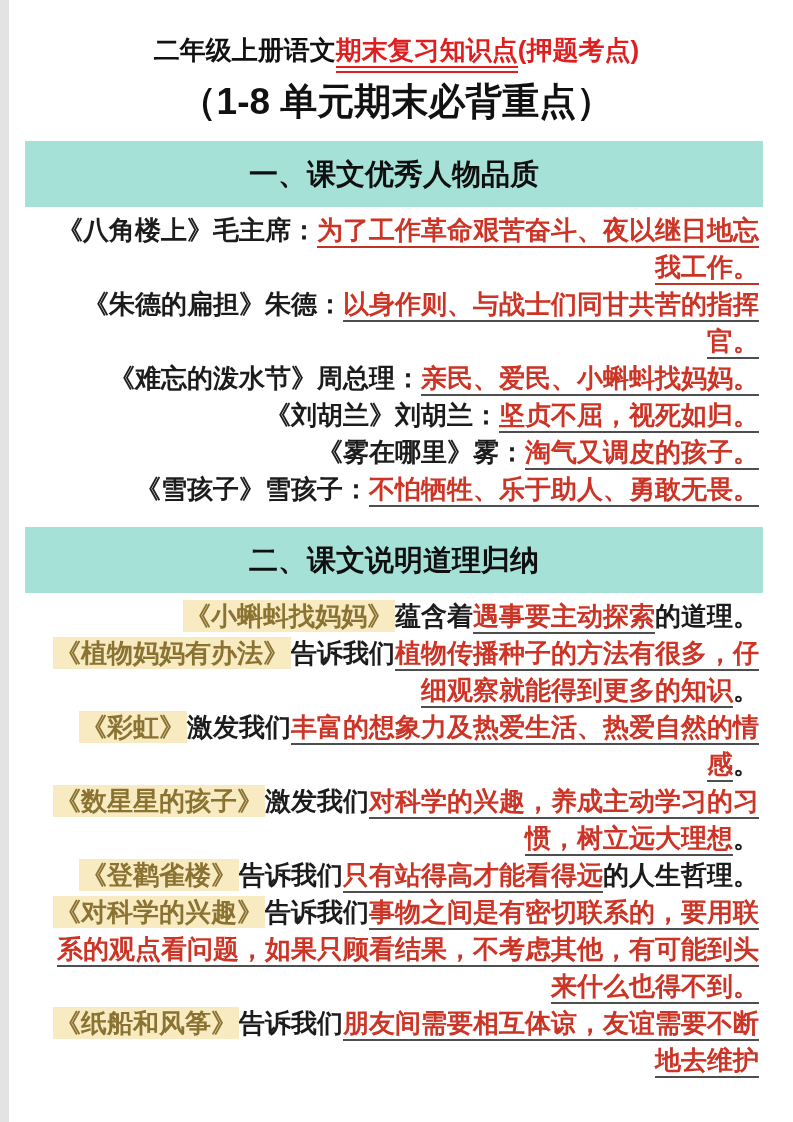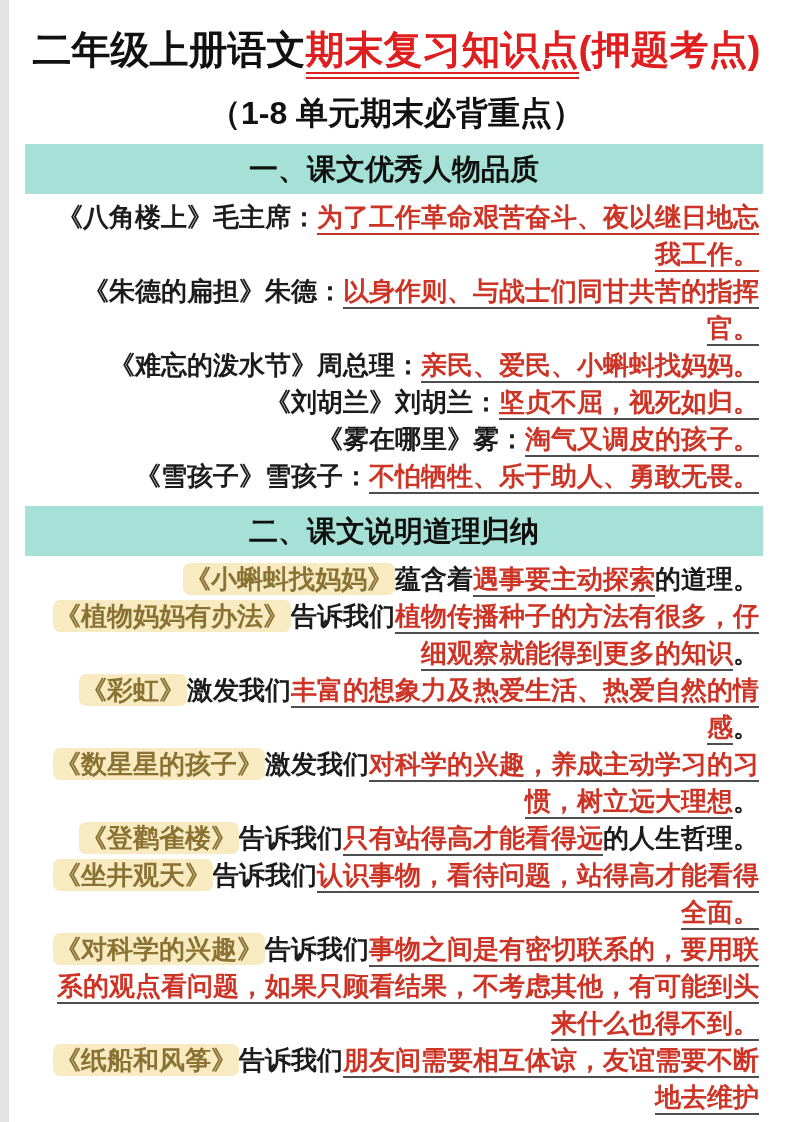--- a/index.html
+++ b/index.html
@@ -19,52 +19,51 @@
     width:793px; height:1122px; overflow:hidden; position:relative;
     font-family:"Liberation Sans","DejaVu Sans",sans-serif;
     font-weight:700; color:var(--ink);
   }
   .edge-strip{
     position:absolute; left:0; top:0; width:9px; height:1122px;
     background:var(--page-edge);
   }
   .doc{ position:relative; padding-top:24px; }
   .doc-title{
-    text-align:center; font-size:39px; line-height:52px;
+    text-align:center; font-size:26px; line-height:52px;
     white-space:nowrap; letter-spacing:0px;
   }
   .doc-title .t-black{ color:#111; }
   .doc-title .t-red{ color:var(--title-red); }
   .doc-title .t-red-u{
     border-bottom:7px double var(--title-red); padding-bottom:1px;
   }
   .doc-subtitle{
-    text-align:center; font-size:32px; line-height:40px; margin-top:17px; color:#111;
+    text-align:center; font-size:37px; line-height:40px; margin-top:6px; color:#111;
   }
   .section-heading{
     background:var(--section-band);
-    margin:11px 30px 5px 25px;
+    margin:19px 30px 5px 25px;
     text-align:center; font-size:29px; line-height:34px;
-    padding:8px 0; color:#101010;
+    padding:16px 0; color:#101010;
   }
   .section-body{ margin:2px 34px 4px 37px; }
   .item{
     font-size:26px; line-height:37px; text-align:right;
   }
   .seg-black{ color:var(--ink); }
   .seg-red{
     color:var(--red-text);
     border-bottom:2px solid var(--underline-dark);
     padding-bottom:1px;
   }
   .seg-red.u-red{ border-bottom-color:var(--underline-red); }
   .seg-hl{
     background:var(--highlight-bg); color:var(--highlight-text);
     padding:1px 2px;
-    border-radius:7px;
   }
 </style>
 </head>
 <body>
 
 <div class="edge-strip"></div>
 
 <div class="doc">
 
   <h1 class="doc-title"><span class="t-black">二年级上册语文</span><span class="t-red t-red-u">期末复习知识点</span><span class="t-red">(押题考点)</span></h1>
@@ -81,19 +80,18 @@
         <p class="item"><span class="seg-black">《雾在哪里》雾：</span><span class="seg-red u-dark">淘气又调皮的孩子。</span></p>
         <p class="item"><span class="seg-black">《雪孩子》雪孩子：</span><span class="seg-red u-dark">不怕牺牲、乐于助人、勇敢无畏。</span></p>
       </div>
       <div class="section-heading">二、课文说明道理归纳</div>
       <div class="section-body">
         <p class="item"><span class="seg-hl">《小蝌蚪找妈妈》</span><span class="seg-black">蕴含着</span><span class="seg-red u-dark">遇事要主动探索</span><span class="seg-black">的道理。</span></p>
         <p class="item"><span class="seg-hl">《植物妈妈有办法》</span><span class="seg-black">告诉我们</span><span class="seg-red u-dark">植物传播种子的方法有很多，仔细观察就能得到更多的知识</span><span class="seg-black">。</span></p>
         <p class="item"><span class="seg-hl">《彩虹》</span><span class="seg-black">激发我们</span><span class="seg-red u-dark">丰富的想象力及热爱生活、热爱自然的情感</span><span class="seg-black">。</span></p>
         <p class="item"><span class="seg-hl">《数星星的孩子》</span><span class="seg-black">激发我们</span><span class="seg-red u-dark">对科学的兴趣，养成主动学习的习惯，树立远大理想</span><span class="seg-black">。</span></p>
         <p class="item"><span class="seg-hl">《登鹳雀楼》</span><span class="seg-black">告诉我们</span><span class="seg-red u-dark">只有站得高才能看得远</span><span class="seg-black">的人生哲理。</span></p>
-        <p class="item"><span class="seg-hl">《坐井观天》</span><span class="seg-black">告诉我们</span><span class="seg-red u-dark">认识事物，看待问题，站得高才能看得全面。</span></p>
         <p class="item"><span class="seg-hl">《对科学的兴趣》</span><span class="seg-black">告诉我们</span><span class="seg-red u-dark">事物之间是有密切联系的，要用联系的观点看问题，如果只顾看结果，不考虑其他，有可能到头来什么也得不到。</span></p>
         <p class="item"><span class="seg-hl">《纸船和风筝》</span><span class="seg-black">告诉我们</span><span class="seg-red u-dark">朋友间需要相互体谅，友谊需要不断地去维护</span></p>
       </div>
     </div>
 
 </div>
 
 </body></html>

